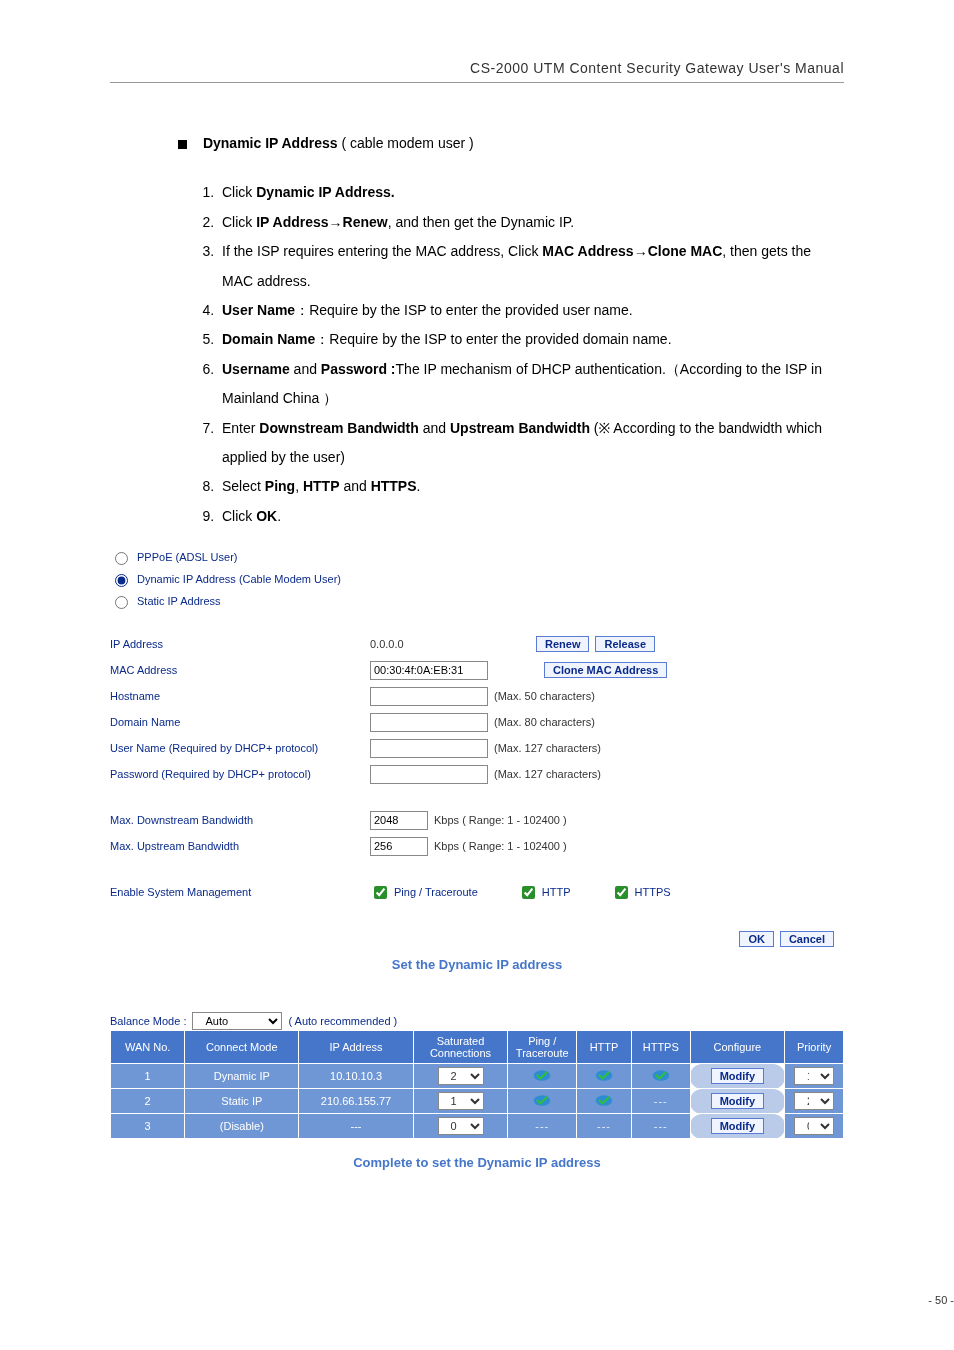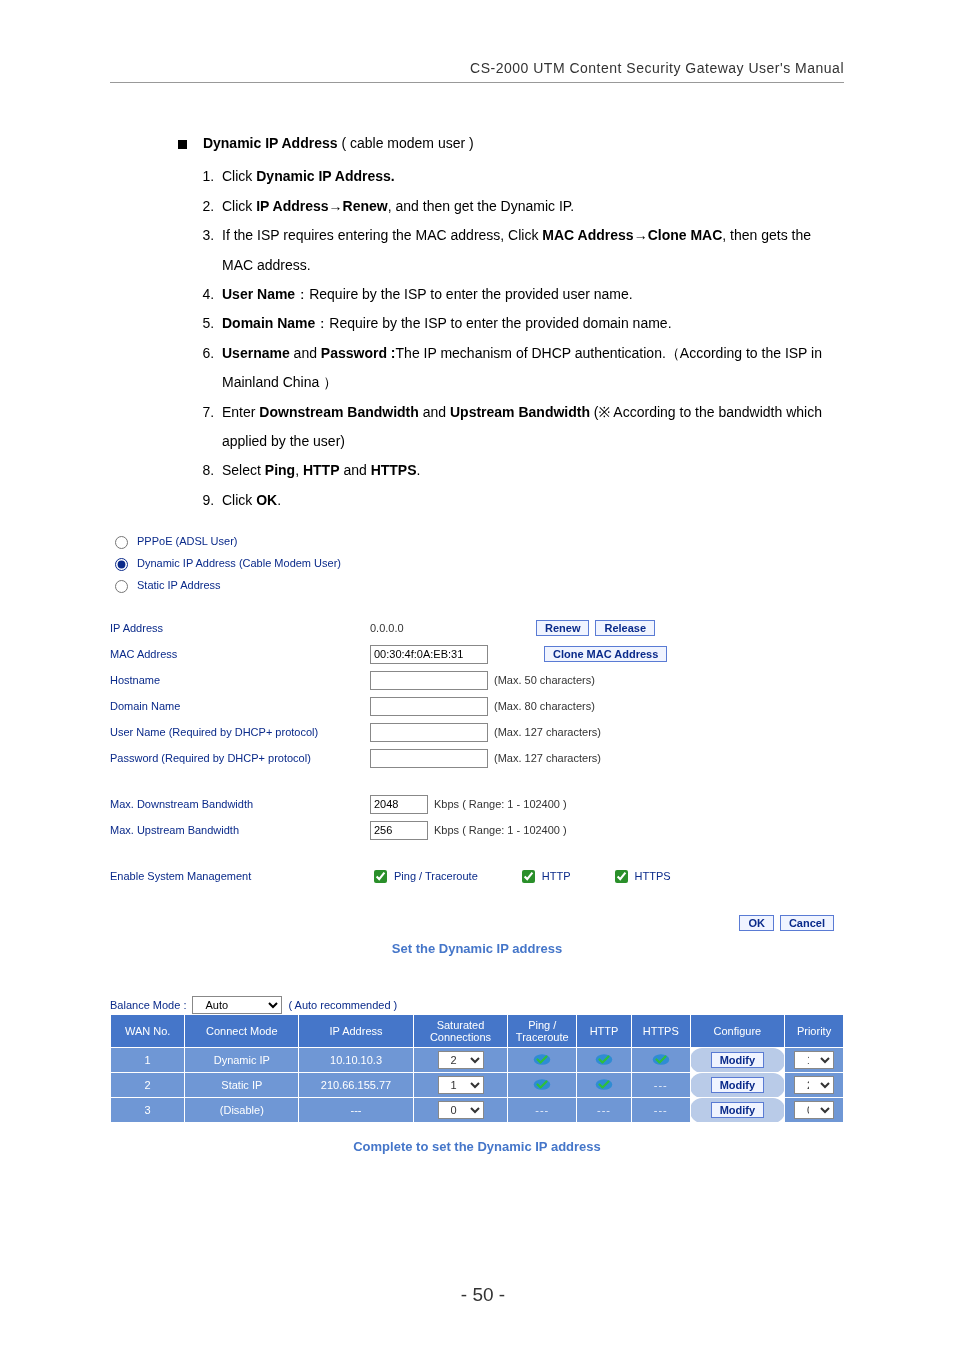--- a/index.html
+++ b/index.html
@@ -31,21 +31,21 @@
     padding-left: 68px;
   }
   .instr .square {
     display: inline-block;
     width: 9px; height: 9px;
     background: #000;
     margin-right: 12px;
     vertical-align: middle;
   }
   .instr ol {
-    margin: 4px 0 0 0;
+    margin: 20px 0 0 0;
     padding-left: 40px;
   }
   .instr ol li {
     padding-left: 4px;
     margin-bottom: 0;
   }
   .instr b { font-weight: bold; }
   .instr .arrow { font-family: Arial; }
 
   
@@ -177,22 +177,22 @@
     width: 18px; height: 13px;
     display: inline-block;
   }
   .checkimg svg { width: 100%; height: 100%; }
   .dash { color: #e8eefb; letter-spacing: 1px; }
 
   .footer {
     position: absolute;
     bottom: 44px;
     left: 12px; right: 0;
-    text-align: center;
-    font-size: 19px;
+    text-align: right;
+    font-size: 11px;
     color: #333;
   }
 </style>
 </head>
 <body>
 
 <div class="page">
 
   <div class="hdr-title">CS-2000 UTM Content Security Gateway User's Manual</div>
 

